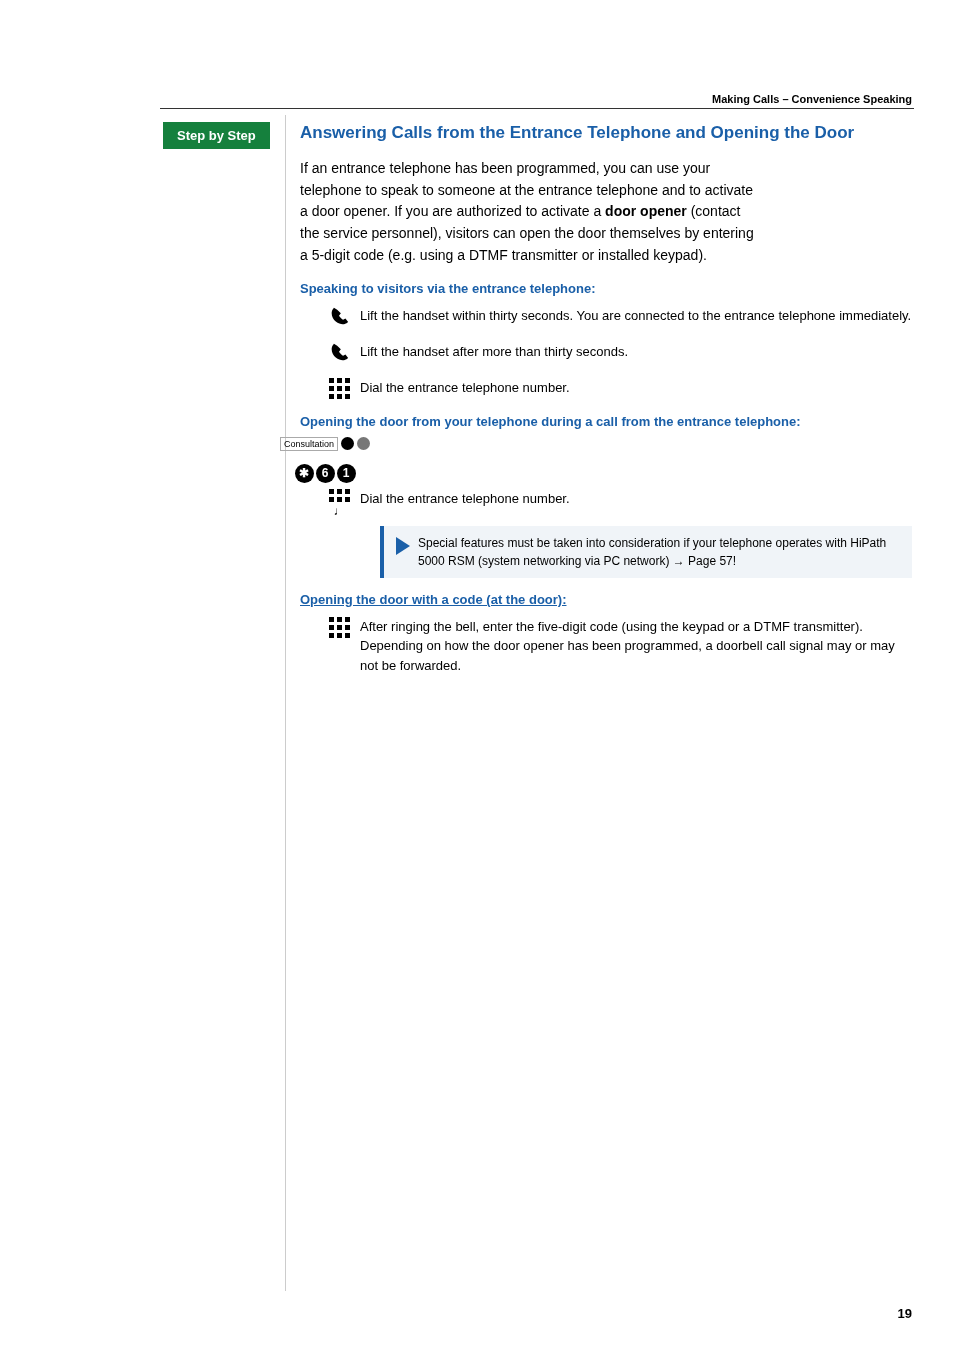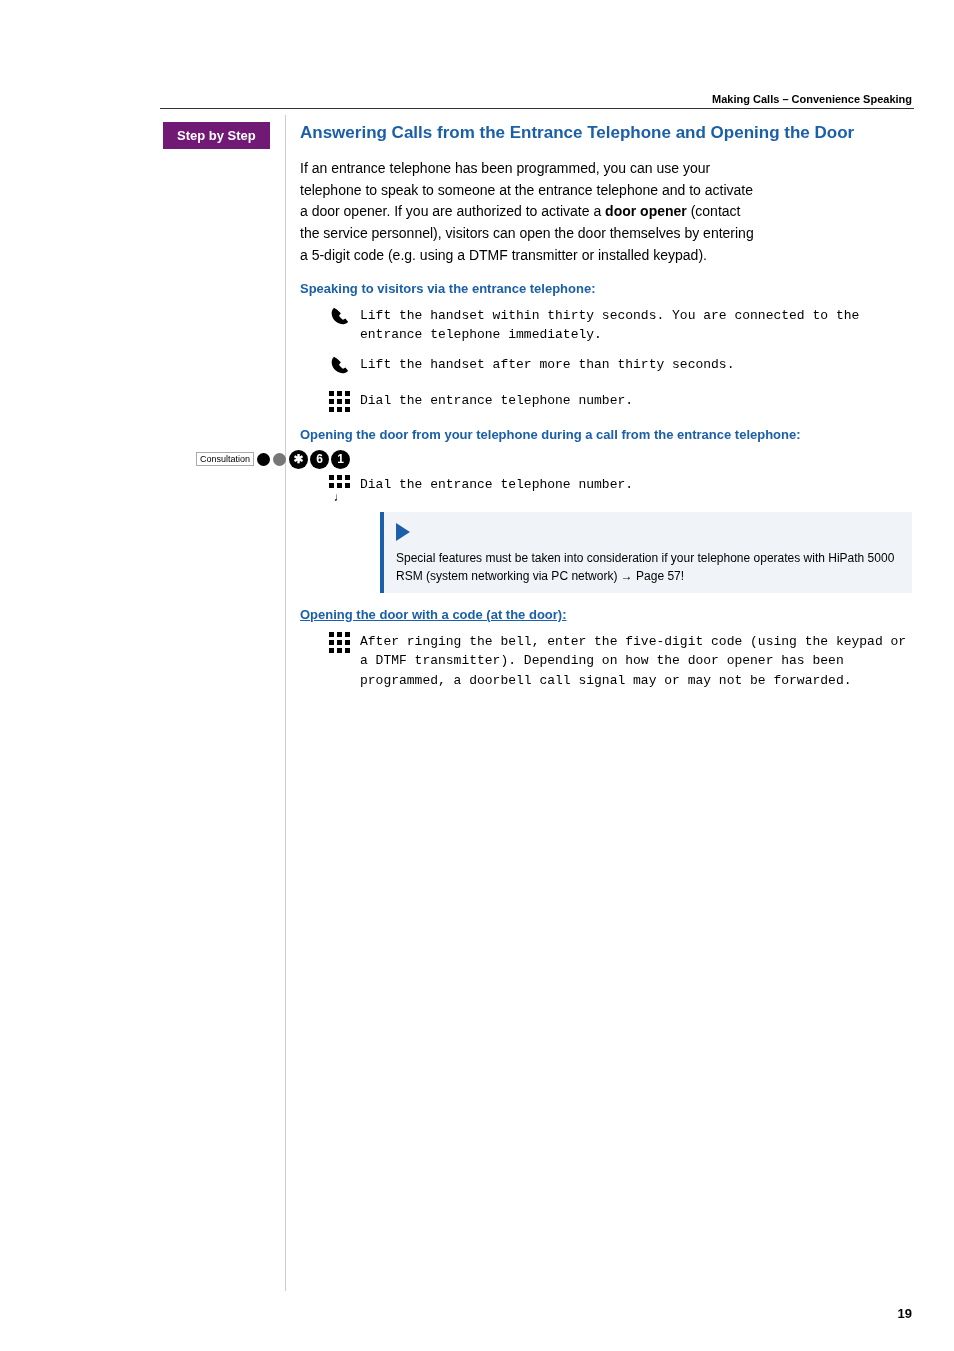--- a/index.html
+++ b/index.html
@@ -28,21 +28,21 @@
     }
     .header-text {
       position: absolute;
       top: 93px;
       right: 42px;
       font-size: 11px;
       font-weight: bold;
       color: #000;
     }
     .step-by-step-box {
-      background: #701a75;
+      background: #15803d;
       color: #ffffff;
       font-size: 13px;
       font-weight: bold;
       padding: 6px 14px;
       display: inline-block;
       margin-bottom: 18px;
     }
     .section-title {
       color: #1a5fa8;
       font-size: 17px;
@@ -85,35 +85,33 @@
       align-items: center;
       justify-content: flex-end;
       padding-right: 14px;
       padding-top: 2px;
     }
     .step-text {
       flex: 1;
       font-size: 13px;
       line-height: 1.5;
       padding-top: 2px;
-      font-family: Liberation Mono, monospace;
     }
     .info-box {
       border-left: 4px solid #1a5fa8;
       background: #f0f4f8;
       padding: 8px 12px;
       margin-left: 80px;
       margin-top: 6px;
       margin-bottom: 14px;
       font-size: 12px;
       line-height: 1.5;
       display: flex;
       align-items: flex-start;
       gap: 8px;
-      flex-direction: column;
     }
     .page-number {
       position: absolute;
       bottom: 30px;
       right: 42px;
       font-size: 13px;
       font-weight: bold;
     }
     .handset-svg {
       width: 22px;
@@ -187,21 +185,21 @@
           <div style="width:5px;height:5px;background:#000;"></div>
           <div style="width:5px;height:5px;background:#000;"></div>
         </div>
       </div>
       <div class="step-text">Dial the entrance telephone number.</div>
     </div>
 
     <div class="subsection-title" style="margin-top:10px;">Opening the door from your telephone during a call from the entrance telephone:</div>
 
     <div style="display:flex; align-items:center; margin-bottom:4px; margin-left:0;">
-      <div style="width:60px; min-width:60px; display:flex; align-items:center; justify-content:flex-end; padding-right:10px; flex-direction:row; gap:3px;">
+      <div style="width:60px; min-width:60px; display:flex; align-items:center; justify-content:flex-end; padding-right:10px; flex-direction:column; gap:13px;">
         <div style="display:flex; align-items:center; gap:3px;">
           <span style="font-size:9px; border:1px solid #aaa; padding:1px 3px; white-space:nowrap;">Consultation</span>
           <div style="display:flex; gap:3px;">
             <div style="width:13px;height:13px;background:#000;border-radius:50%;"></div>
             <div style="width:13px;height:13px;background:#777;border-radius:50%;"></div>
           </div>
         </div>
 
         <div style="display:flex; align-items:center; gap:2px; margin-right:0;">
           <div style="width:19px;height:19px;border-radius:50%;background:#000;color:#fff;font-size:12px;font-weight:bold;display:flex;align-items:center;justify-content:center;">✱</div>

